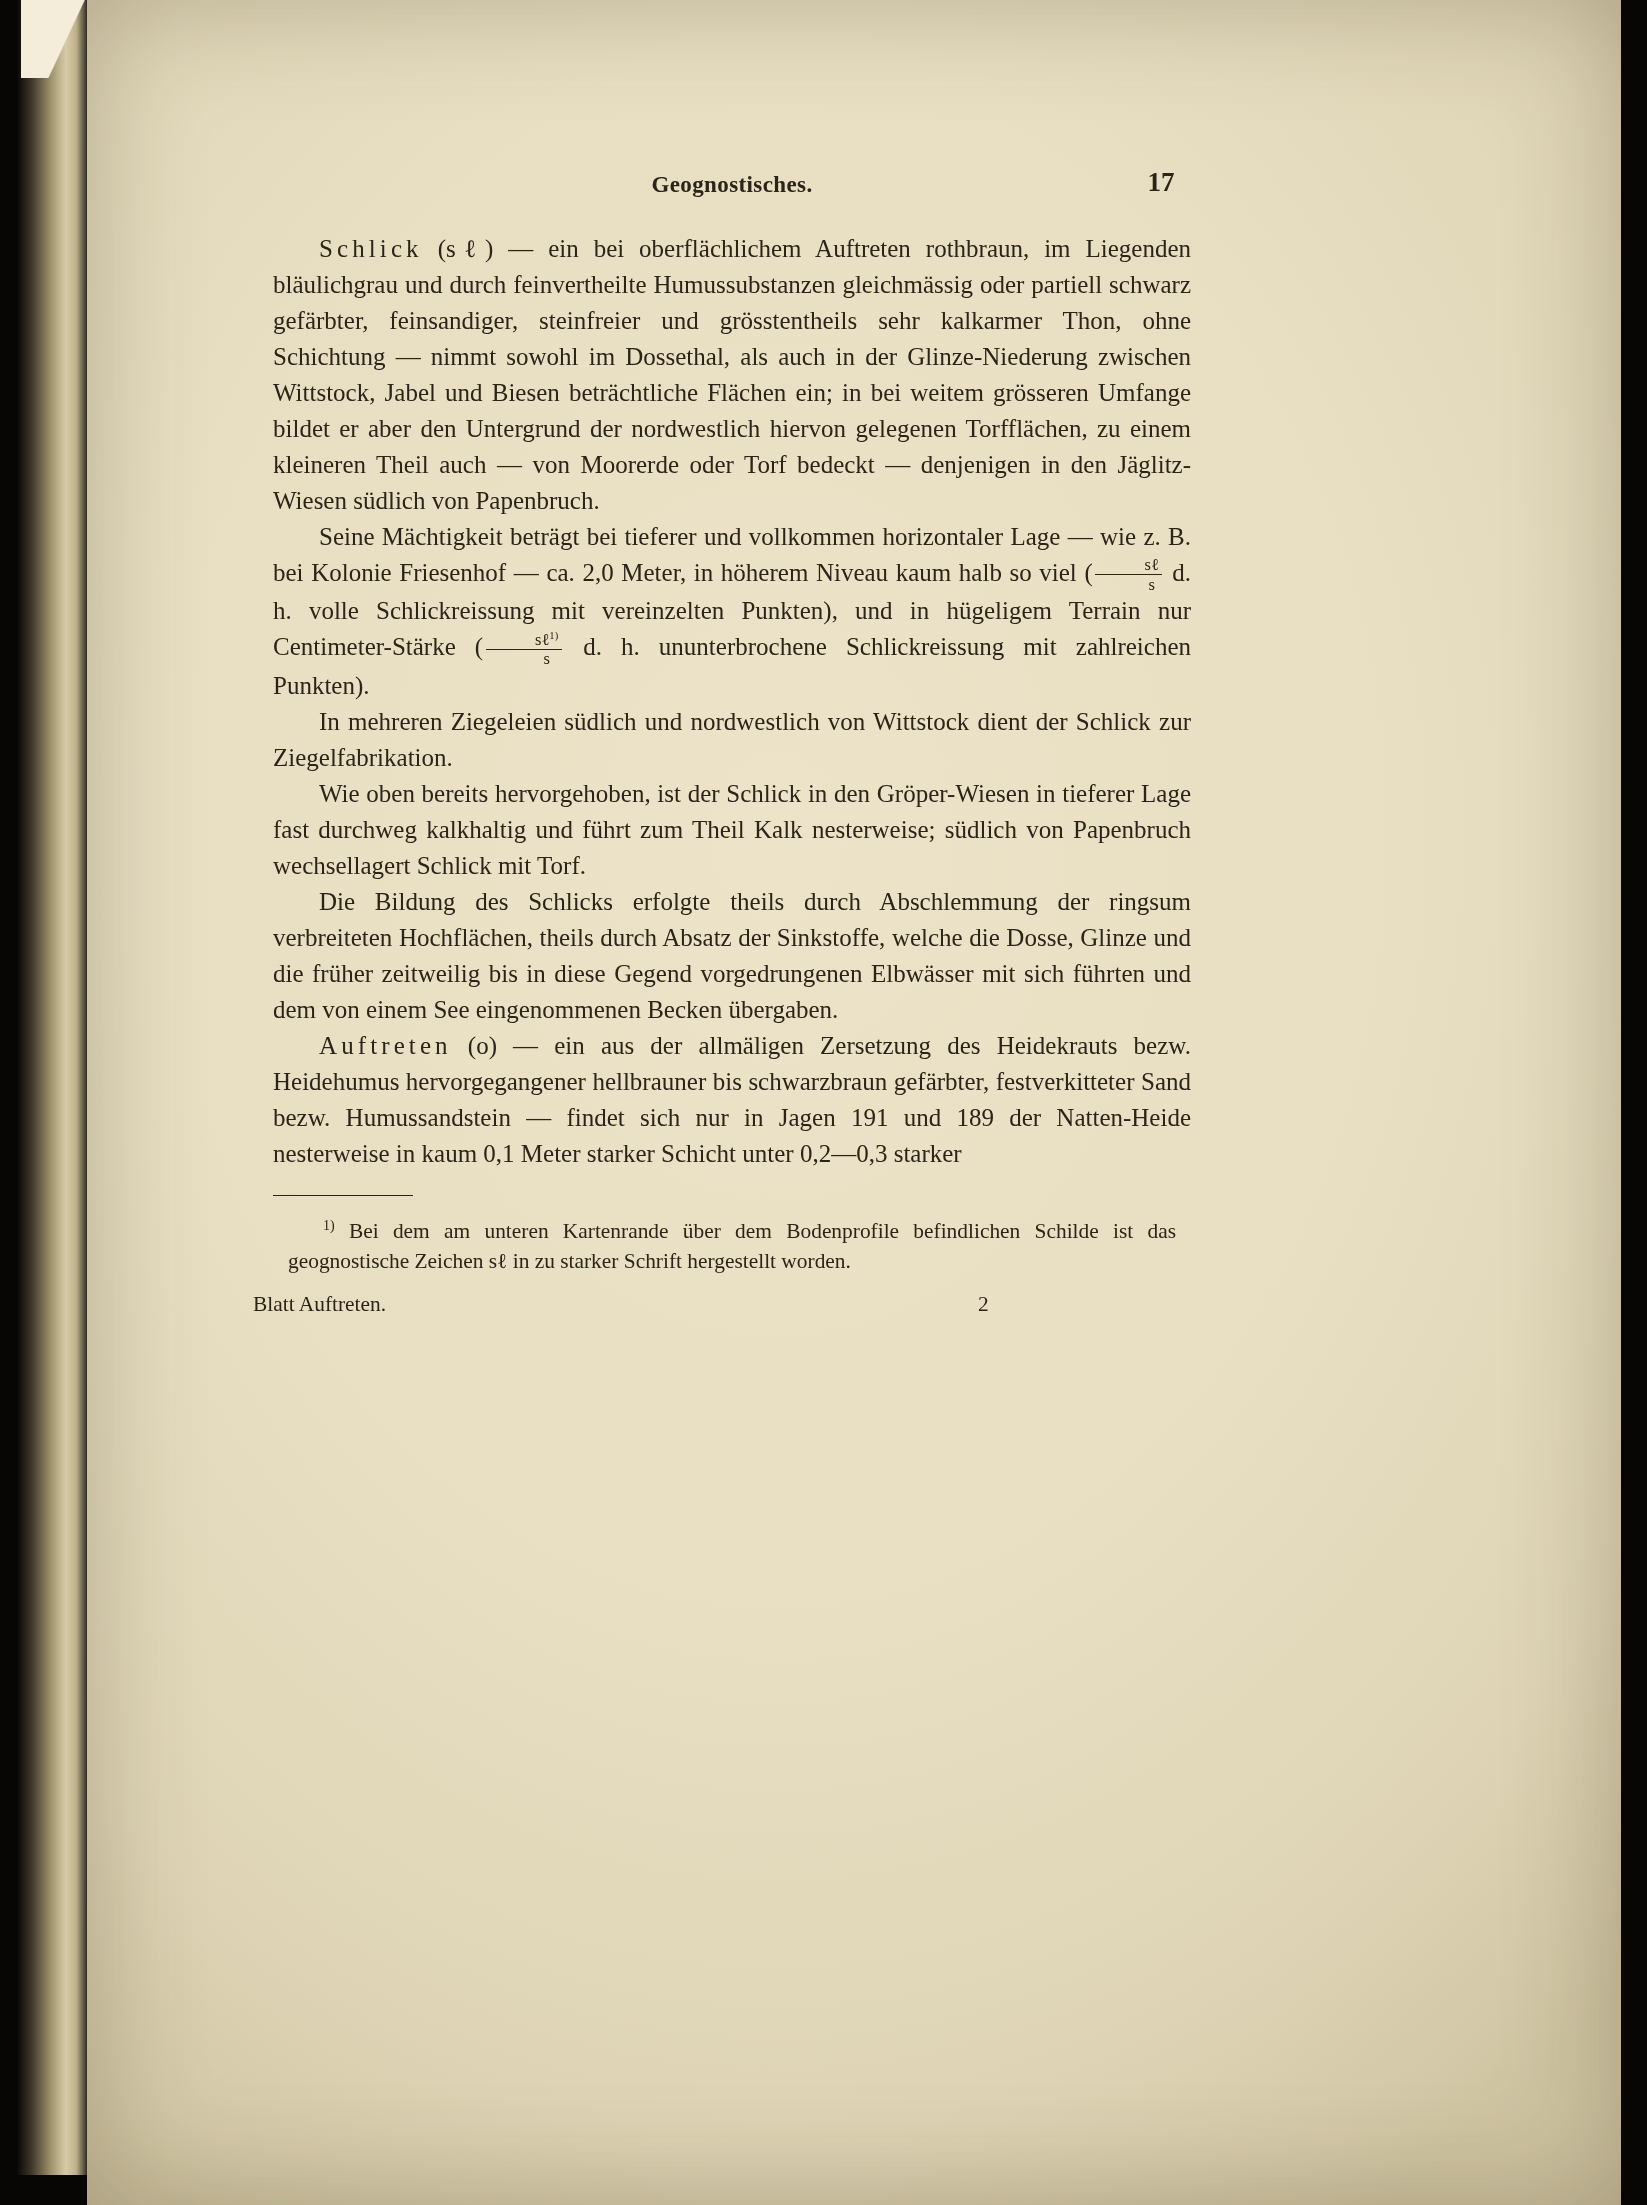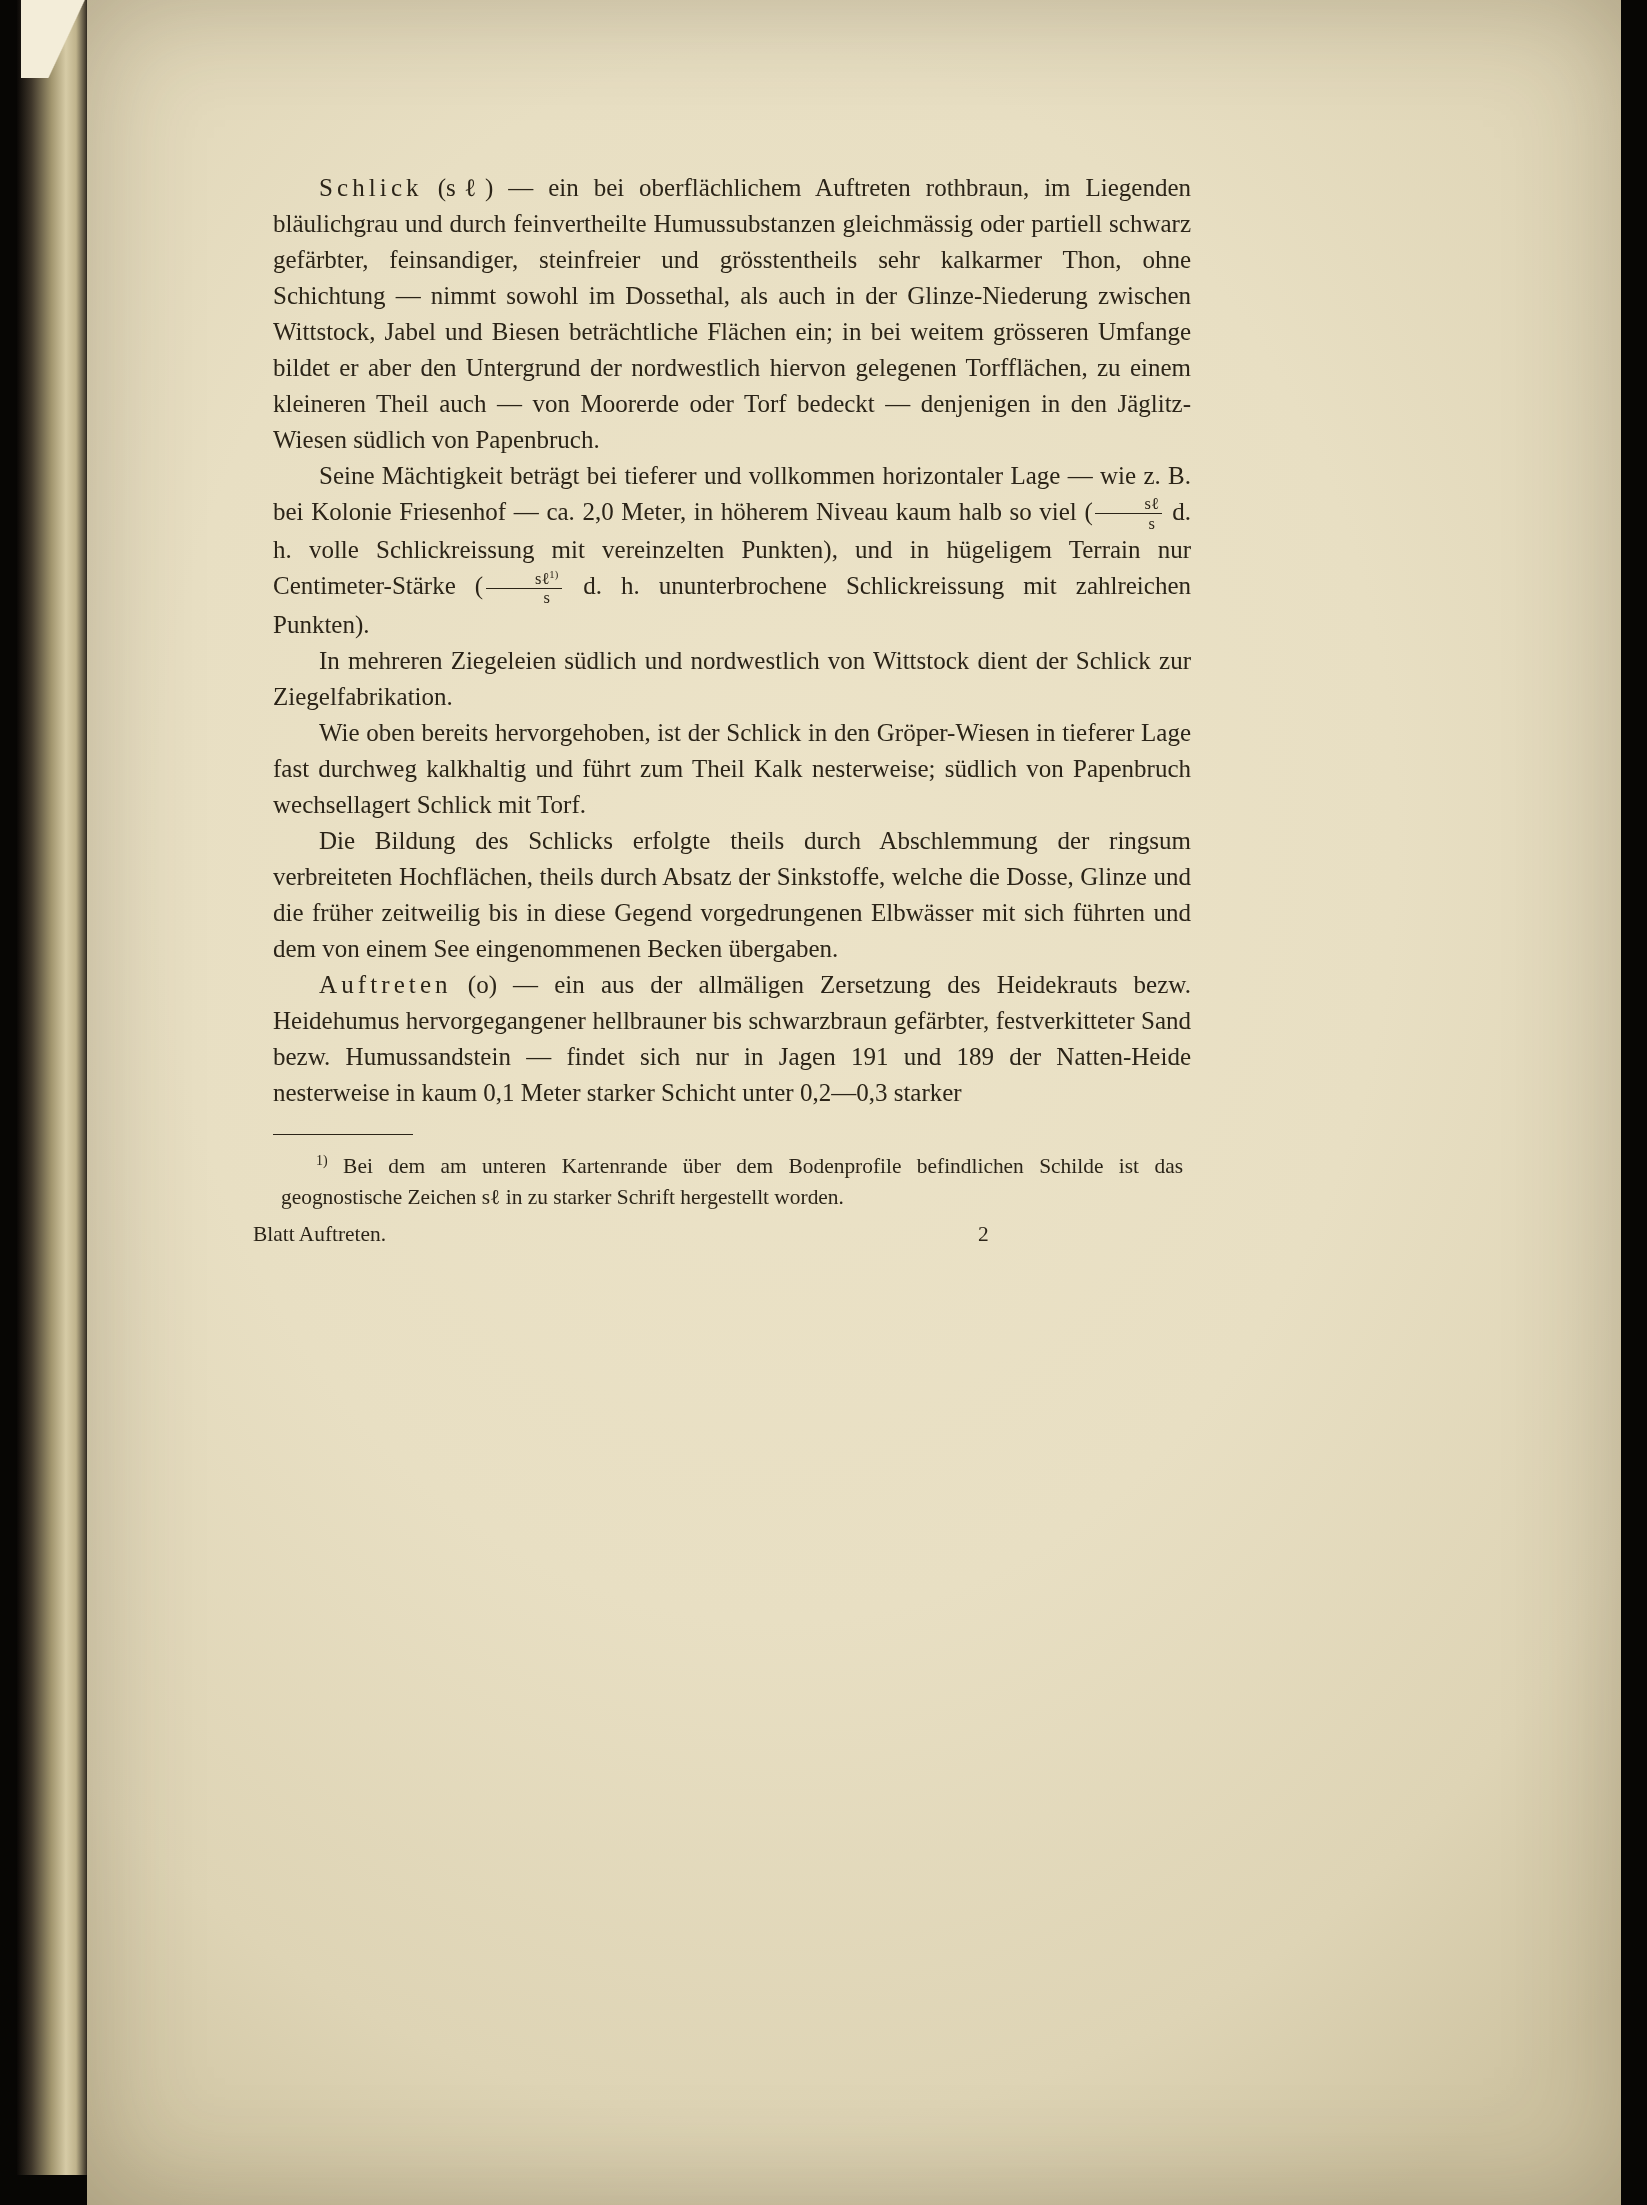--- a/index.html
+++ b/index.html
@@ -77,41 +77,45 @@
   .frac .num { display: block; border-bottom: 1.6px solid #2b2418; padding: 0 3.3px 0.8px; text-align: center; }
   .frac .den { display: block; padding-top: 0.8px; }
   .frac sup { font-size: 10.7px; line-height: 0; }
 
   .footnote-rule {
     width: 140px; height: 0;
     border-top: 1.6px solid #2b2418;
     margin: 23px 0 11.5px 0;
   }
   .footnote {
-    margin: 8px;
+    margin: 15px;
     text-align: justify;
     text-indent: 35px;
     font-size: 21.4px;
     line-height: 30.5px;
   }
   .footnote sup { font-size: 14px; }
 
   .page-footer { position: relative; margin-top: 10px; height: 35px; font-size: 21.4px; }
   .footer-imprint { position: absolute; left: -20px; top: 0; }
   .footer-signature { position: absolute; left: 705px; top: 0; }
 </style>
 </head>
 <body>
 
 <div class="book-edge"></div>
 <div class="corner-flap"></div>
 
 <div class="page">
   <div class="text-block">
 
+    <div class="page-head">
+      <span class="head-title">Geognostisches.</span>
+      <span class="head-num">17</span>
+    </div>
 
     <p class="body-par"><span class="sperr">Schlick</span><span> (sℓ) — ein bei oberflächlichem Auftreten rothbraun, im Liegenden bläulichgrau und durch feinvertheilte Humussubstanzen gleichmässig oder partiell schwarz gefärbter, feinsandiger, steinfreier und grösstentheils sehr kalkarmer Thon, ohne Schichtung — nimmt sowohl im Dossethal, als auch in der Glinze-Niederung zwischen Wittstock, Jabel und Biesen beträchtliche Flächen ein; in bei weitem grösseren Umfange bildet er aber den Untergrund der nordwestlich hiervon gelegenen Torfflächen, zu einem kleineren Theil auch — von Moorerde oder Torf bedeckt — denjenigen in den Jäglitz-Wiesen südlich von Papenbruch.</span></p>
 
     <p class="body-par"><span>Seine Mächtigkeit beträgt bei tieferer und vollkommen horizontaler Lage — wie z. B. bei Kolonie Friesenhof — ca. 2,0 Meter, in höherem Niveau kaum halb so viel (</span><span class="frac"><span class="num">sℓ</span><span class="den">s</span></span><span> d. h. volle Schlickreissung mit vereinzelten Punkten), und in hügeligem Terrain nur Centimeter-Stärke (</span><span class="frac"><span class="num"><span>sℓ</span><sup>1)</sup></span><span class="den">s</span></span><span> d. h. ununterbrochene Schlickreissung mit zahlreichen Punkten).</span></p>
 
     <p class="body-par">In mehreren Ziegeleien südlich und nordwestlich von Wittstock dient der Schlick zur Ziegelfabrikation.</p>
 
     <p class="body-par">Wie oben bereits hervorgehoben, ist der Schlick in den Gröper-Wiesen in tieferer Lage fast durchweg kalkhaltig und führt zum Theil Kalk nesterweise; südlich von Papenbruch wechsellagert Schlick mit Torf.</p>
 
     <p class="body-par">Die Bildung des Schlicks erfolgte theils durch Abschlemmung der ringsum verbreiteten Hochflächen, theils durch Absatz der Sinkstoffe, welche die Dosse, Glinze und die früher zeitweilig bis in diese Gegend vorgedrungenen Elbwässer mit sich führten und dem von einem See eingenommenen Becken übergaben.</p>

